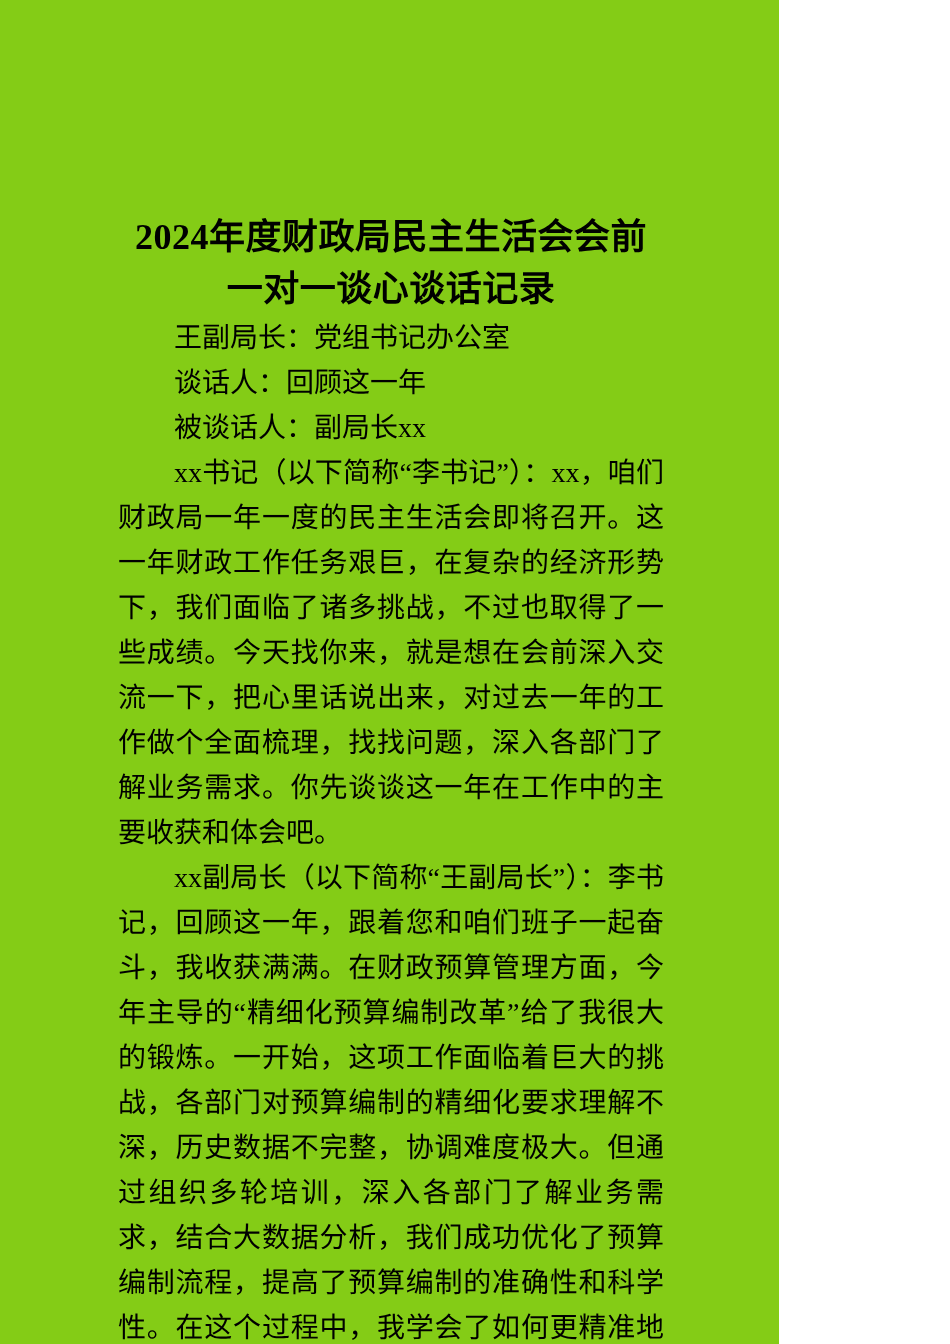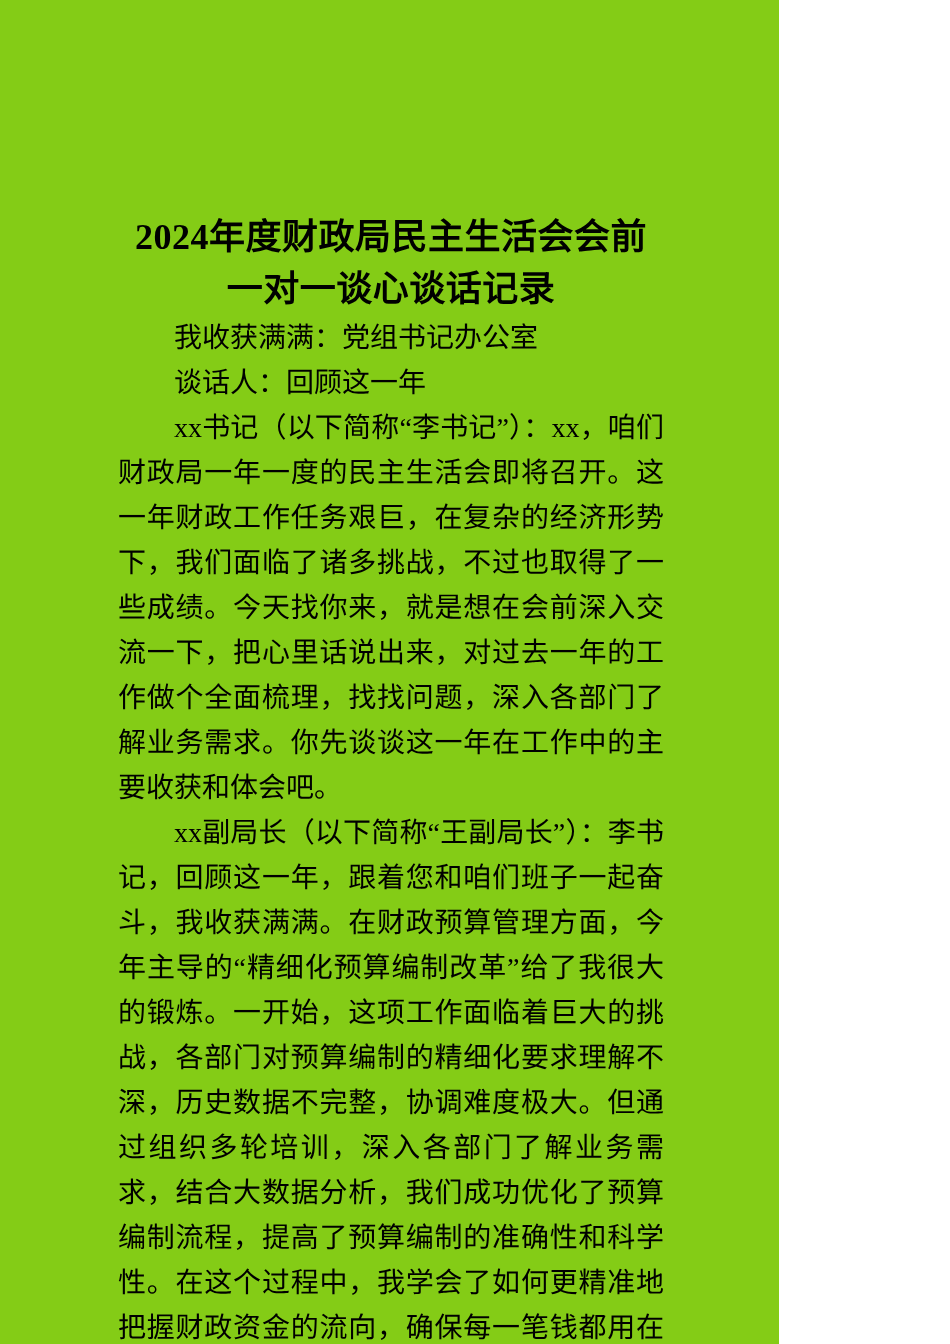--- a/index.html
+++ b/index.html
@@ -48,19 +48,20 @@
     margin: 0;
   }
 </style>
 </head>
 <body>
 
 <div class="page">
   <h1 class="doc-title">2024年度财政局民主生活会会前一对一谈心谈话记录</h1>
 
   <div class="doc-body">
-    <p class="meta-line">我收获满满：党组书记办公室</p>
+    <p class="meta-line">王副局长：党组书记办公室</p>
     <p class="meta-line">谈话人：回顾这一年</p>
+    <p class="meta-line">被谈话人：副局长xx</p>
 
     <p class="para">xx书记（以下简称“李书记”）：xx，咱们财政局一年一度的民主生活会即将召开。这一年财政工作任务艰巨，在复杂的经济形势下，我们面临了诸多挑战，不过也取得了一些成绩。今天找你来，就是想在会前深入交流一下，把心里话说出来，对过去一年的工作做个全面梳理，找找问题，深入各部门了解业务需求。你先谈谈这一年在工作中的主要收获和体会吧。</p>
     <p class="para">xx副局长（以下简称“王副局长”）：李书记，回顾这一年，跟着您和咱们班子一起奋斗，我收获满满。在财政预算管理方面，今年主导的“精细化预算编制改革”给了我很大的锻炼。一开始，这项工作面临着巨大的挑战，各部门对预算编制的精细化要求理解不深，历史数据不完整，协调难度极大。但通过组织多轮培训，深入各部门了解业务需求，结合大数据分析，我们成功优化了预算编制流程，提高了预算编制的准确性和科学性。在这个过程中，我学会了如何更精准地把握财政资金的流向，确保每一笔钱都用在刀刃上，也提升了自己统筹协调和数据分析的能力。</p>
   </div>
 </div>
 
 </body></html>

